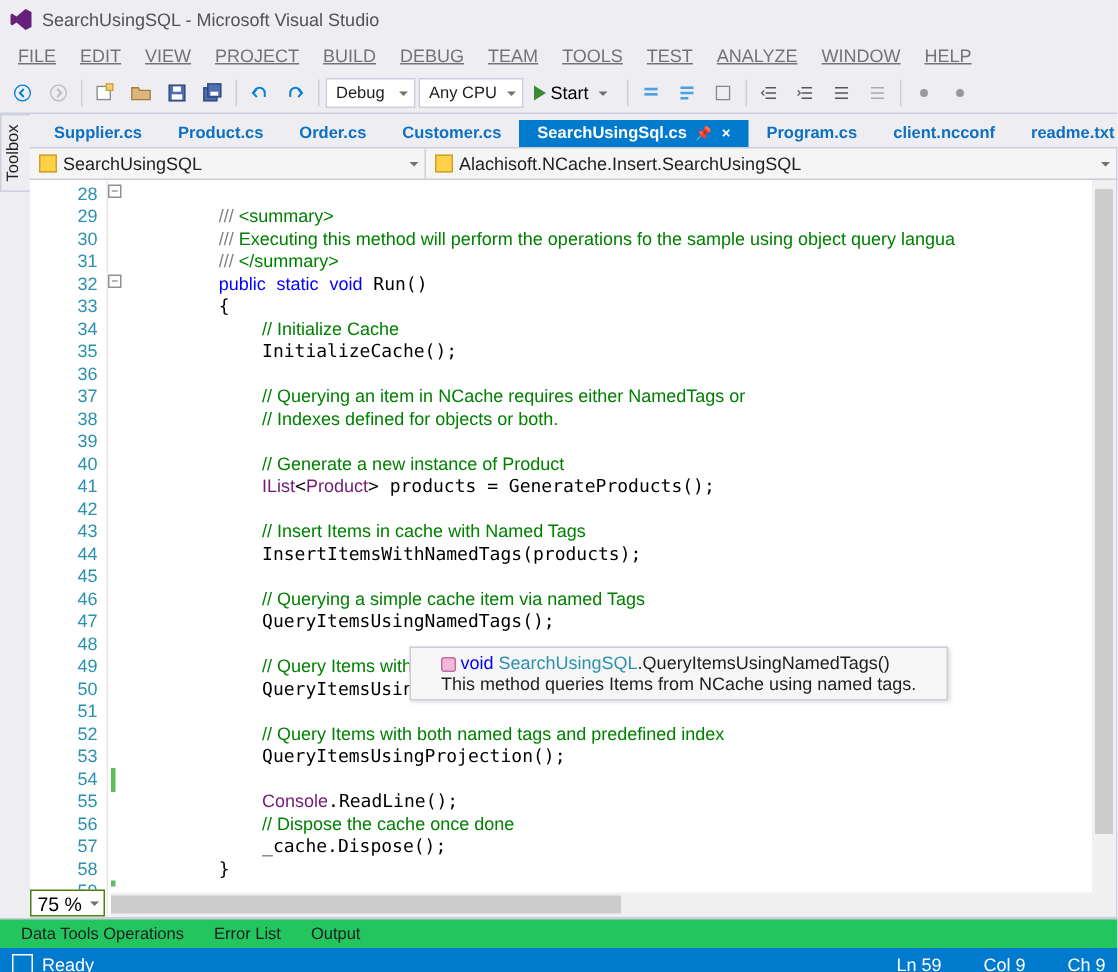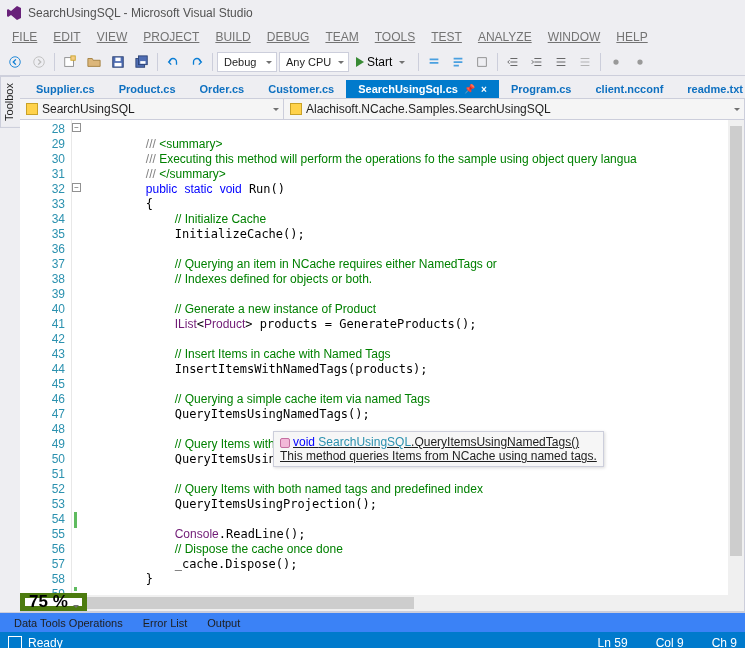--- a/index.html
+++ b/index.html
@@ -51,34 +51,34 @@
 .marks { width: 10px; background: #fff; position: relative; }
 .marks .minus { position: absolute; left: 0; width: 9px; height: 9px; border: 1px solid #919191; background: #fff; font-size: 8px; line-height: 7px; text-align: center; color: #555; }
 .marks .greenbar { position: absolute; left: 2px; width: 3px; background: #5fbb5f; }
 .code { flex: 1; font-family: Consolas, monospace; font-size: 12px; line-height: 15px; padding: 2px 0 12px 6px; white-space: pre; overflow: hidden; color: #000; }
 .code .c-gray { color: #808080; }
 .code .c-green { color: #008000; }
 .code .c-blue { color: #0000ff; }
 .code .c-type { color: #701a75; }
 
 
-.tooltip { position: absolute; background: #f6f6f6; border: 1px solid #cccedb; padding: 3px 6px; font-size: 11px; color: #1e1e1e; box-shadow: 1px 1px 3px rgba(0,0,0,0.15); line-height: 14px; text-decoration: underline; }
+.tooltip { position: absolute; background: #f6f6f6; border: 1px solid #cccedb; padding: 3px 20px; font-size: 11px; color: #1e1e1e; box-shadow: 1px 1px 3px rgba(0,0,0,0.15); line-height: 14px; }
 .tooltip .tt-type { color: #2b91af; }
 .tooltip .tt-kw { color: #0000ff; }
 
 
-.zoom { position: absolute; left: 0; bottom: 0; background: #fff; border: 5px solid #4d7c0f; height: 18px; font-size: 17px; padding: 0 14px 0 4px; display: flex; align-items: center; font-weight: bold; }
+.zoom { position: absolute; left: 0; bottom: 0; background: #fff; border: 1px solid #4d7c0f; height: 18px; font-size: 13px; padding: 0 14px 0 4px; display: flex; align-items: center; }
 .zoom::after { content: ""; position: absolute; right: 3px; top: 7px; border: 3px solid transparent; border-top-color: #717171; }
 .editor .scroll-h { position: absolute; bottom: 0; left: 54px; right: 0; height: 16px; background: #f0f0f0; }
 .editor .scroll-h .thumb { position: absolute; left: 0; top: 2px; width: 340px; height: 12px; background: #cdcdcd; }
 .editor .scroll-v { position: absolute; right: 0; top: 0; bottom: 16px; width: 16px; background: #f0f0f0; }
 .editor .scroll-v .thumb { position: absolute; top: 6px; left: 2px; width: 12px; height: 430px; background: #cdcdcd; }
 
 
-.tooltabs { margin-left: 0; height: 20px; display: flex; align-items: center; padding-left: 4px; gap: 0; border-top: 1px solid #cccedb; background: #3b82f6; }
+.tooltabs { margin-left: 0; height: 20px; display: flex; align-items: center; padding-left: 4px; gap: 0; border-top: 1px solid #cccedb; background: #22c55e; }
 .tooltabs span { padding: 2px 10px; font-size: 11px; color: #1e1e1e; }
 
 
 .statusbar { background: #007acc; color: #fff; height: 22px; display: flex; align-items: center; padding: 0 8px; font-size: 11px; }
 .statusbar .left { display: flex; align-items: center; gap: 6px; }
 .statusbar .right { margin-left: auto; display: flex; gap: 28px; }
 .statusbar .sb-ico { width: 14px; height: 14px; border: 1px solid #fff; display: inline-block; }
 </style>
 </head>
 <body>
@@ -232,21 +232,21 @@
     <span class="tab">NuGet: Se</span>
 </div>
 
 <div class="navbar">
   <div class="cell" style="flex:0 0 264px">
     <span class="ico yellow"></span>
     <span>SearchUsingSQL</span>
   </div>
   <div class="cell">
     <span class="ico yellow"></span>
-    <span>Alachisoft.NCache.Samples.SearchUsingSQL</span>
+    <span>Alachisoft.NCache.Insert.SearchUsingSQL</span>
   </div>
 </div>
 
 <div class="editor">
   <div class="gutter" id="gutter">
       <div>28</div>
       <div>29</div>
       <div>30</div>
       <div>31</div>
       <div>32</div>

